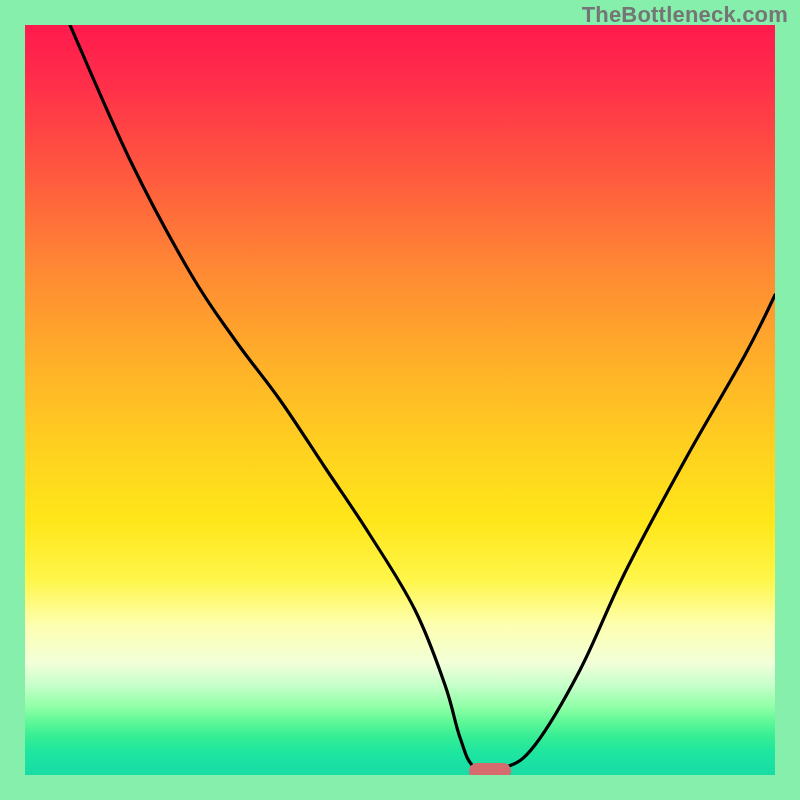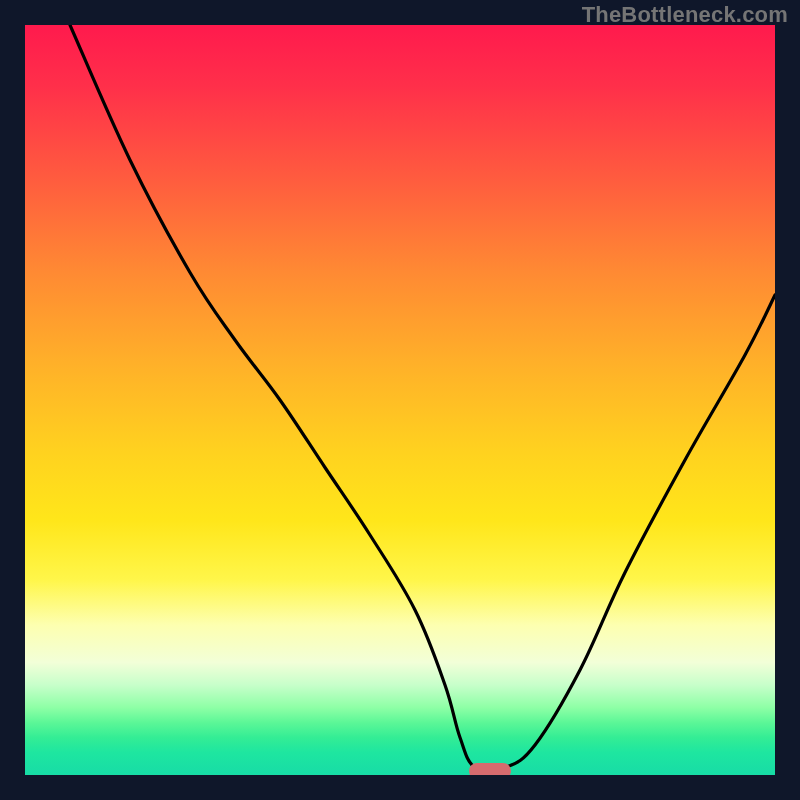--- a/index.html
+++ b/index.html
@@ -10,21 +10,21 @@
     background: #000;
     overflow: hidden;
     font-family: Arial, Helvetica, sans-serif;
   }
   .frame {
     position: absolute;
     left: 0;
     top: 0;
     width: 800px;
     height: 800px;
-    background: #0f172a;
+    background: #86efac;
   }
   .watermark {
     position: absolute;
     top: 2px;
     right: 12px;
     color: #757575;
     font-size: 22px;
     font-weight: 600;
     letter-spacing: 0.2px;
     z-index: 10;

